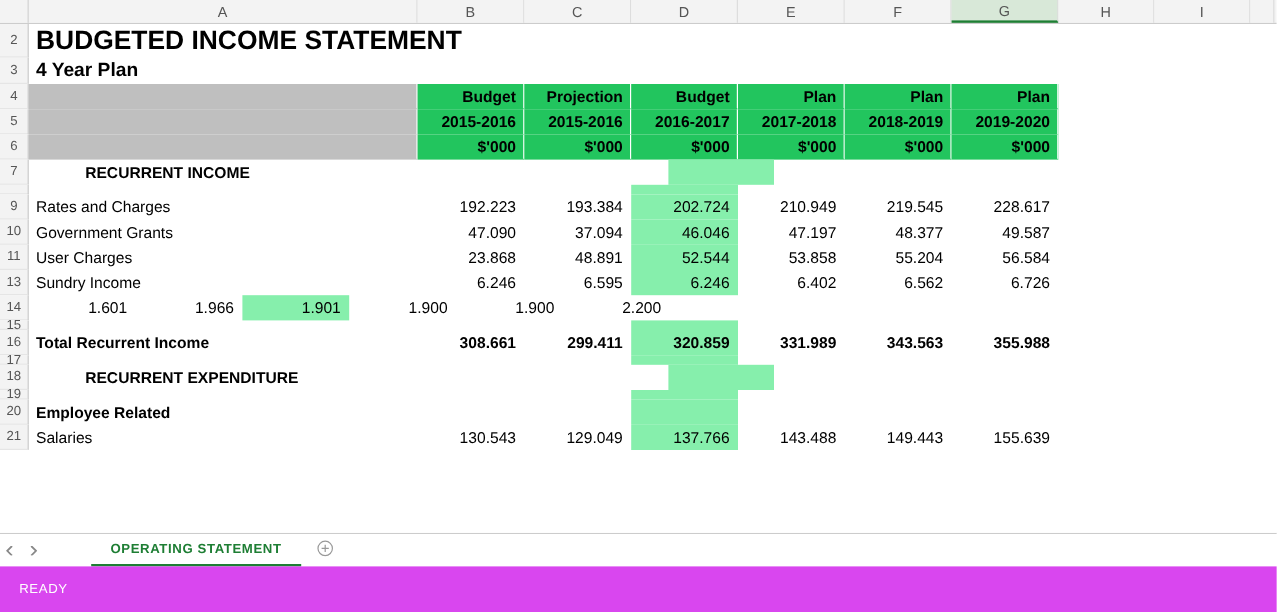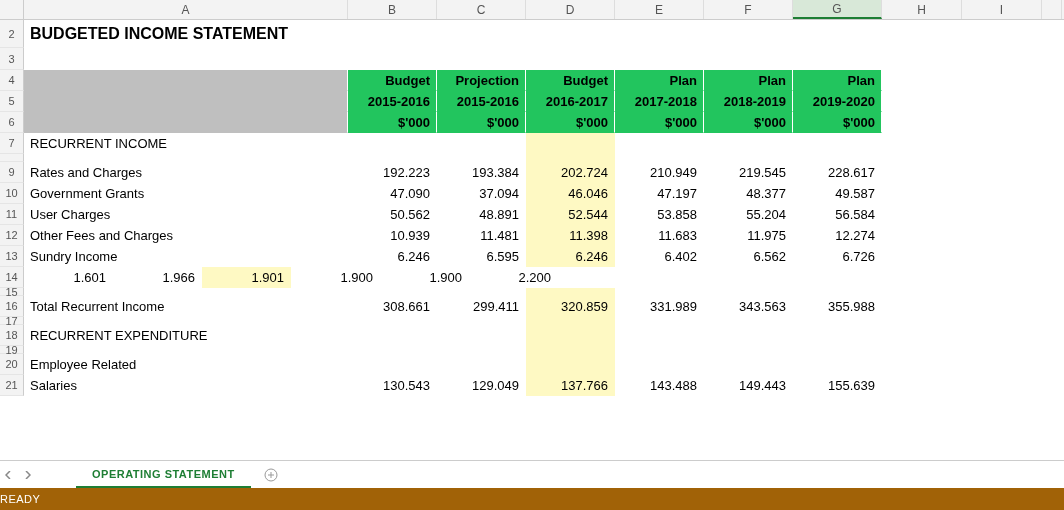--- a/index.html
+++ b/index.html
@@ -14,35 +14,35 @@
   .cB, .cC, .cE, .cF, .cG { width: 89px; }
   .cD { width: 89px; }
   .cH { width: 80px; }
   .cI { width: 80px; }
   .cJ { width: 20px; }
   .rows { position: absolute; top: 20px; left: 0; right: 0; bottom: 0; overflow: hidden; }
   .row { display: flex; height: 21px; }
   .row.short { height: 8px; }
   .rownum { width: 24px; min-width: 24px; display: flex; align-items: center; justify-content: center; font-size: 11px; color: #555; background: #f3f3f3; border-right: 1px solid #ccc; border-bottom: 1px solid #e5e5e5; }
   .cell { display: flex; align-items: center; padding: 0 6px; border-right: 1px solid transparent; border-bottom: 1px solid transparent; white-space: nowrap; }
-  .title1 { font-weight: bold; font-size: 16px; font-family: Arial, sans-serif; }
+  .title1 { font-weight: bold; font-size: 22px; font-family: Arial, sans-serif; }
   .title2 { font-weight: bold; font-size: 16px; }
   .hdr { background: #22c55e; font-weight: bold; justify-content: flex-end; border-right: 1px solid #fff; }
   .hdrA { background: #bfbfbf; border-right: 1px solid #fff; }
   .num { justify-content: flex-end; }
-  .bold { font-weight: normal; }
-  .section { font-weight: normal; }
-  .dshade { background: #fef9c3; }
+  .bold { font-weight: bold; }
+  .section { font-weight: bold; margin-left: 41px; }
+  .dshade { background: #86efac; }
   .row.r2 { height: 28px; }
   .row.r3 { height: 22px; }
-  .sheet-tabs { height: 28px; background: #fff; border-top: 1px solid #ccc; display: flex; align-items: center; font-size: 11px; }
+  .sheet-tabs { height: 28px; background: #fff; border-top: 1px solid #ccc; display: flex; align-items: flex-start; font-size: 11px; }
   .tab-arrow { width: 18px; height: 100%; display: flex; align-items: center; justify-content: center; color: #888; }
   .tab { padding: 0 16px; height: 100%; display: flex; align-items: center; color: #1e7e34; font-weight: bold; border-bottom: 2px solid #1e7e34; letter-spacing: 0.5px; }
   .add-sheet { width: 24px; height: 24px; margin-left: 8px; display: flex; align-items: center; justify-content: center; color: #777; border: 1px solid transparent; border-radius: 50%; font-size: 14px; }
-  .statusbar { height: 22px; background: #a16207; color: #fff; font-size: 11px; display: flex; align-items: center; padding: 0 0; letter-spacing: 0.5px; }
+  .statusbar { height: 38px; background: #d946ef; color: #fff; font-size: 11px; display: flex; align-items: center; padding: 0 16px; letter-spacing: 0.5px; }
 </style>
 </head>
 <body>
 
 <div class="app">
   <div class="grid-area">
 
     <div class="col-headers">
       <div class="row-header-spacer"></div>
       <div class="col-header cA">A</div>
@@ -59,20 +59,21 @@
 
     <div class="rows">
 
       <div class="row r2">
         <div class="rownum">2</div>
         <div class="cell cA title1" style="width:860px">BUDGETED INCOME STATEMENT</div>
       </div>
 
       <div class="row r3">
         <div class="rownum">3</div>
+        <div class="cell cA title2" style="width:860px">4 Year Plan</div>
       </div>
 
       <div class="row">
         <div class="rownum">4</div>
         <div class="cell cA hdrA"></div>
         <div class="cell cB hdr">Budget</div>
         <div class="cell cC hdr">Projection</div>
         <div class="cell cD hdr">Budget</div>
         <div class="cell cE hdr">Plan</div>
         <div class="cell cF hdr">Plan</div>
@@ -153,38 +154,26 @@
         <div class="cell cD num dshade">46.046</div>
         <div class="cell cE num">47.197</div>
         <div class="cell cF num">48.377</div>
         <div class="cell cG num">49.587</div>
         <div class="cell cH"></div>
         <div class="cell cI"></div>
       </div>
       <div class="row">
         <div class="rownum">11</div>
         <div class="cell cA">User Charges</div>
-        <div class="cell cB num">50.562</div>
+        <div class="cell cB num">23.868</div>
         <div class="cell cC num">48.891</div>
         <div class="cell cD num dshade">52.544</div>
         <div class="cell cE num">53.858</div>
         <div class="cell cF num">55.204</div>
         <div class="cell cG num">56.584</div>
-        <div class="cell cH"></div>
-        <div class="cell cI"></div>
-      </div>
-      <div class="row">
-        <div class="rownum">12</div>
-        <div class="cell cA">Other Fees and Charges</div>
-        <div class="cell cB num">10.939</div>
-        <div class="cell cC num">11.481</div>
-        <div class="cell cD num dshade">11.398</div>
-        <div class="cell cE num">11.683</div>
-        <div class="cell cF num">11.975</div>
-        <div class="cell cG num">12.274</div>
         <div class="cell cH"></div>
         <div class="cell cI"></div>
       </div>
       <div class="row">
         <div class="rownum">13</div>
         <div class="cell cA">Sundry Income</div>
         <div class="cell cB num">6.246</div>
         <div class="cell cC num">6.595</div>
         <div class="cell cD num dshade">6.246</div>
         <div class="cell cE num">6.402</div>

